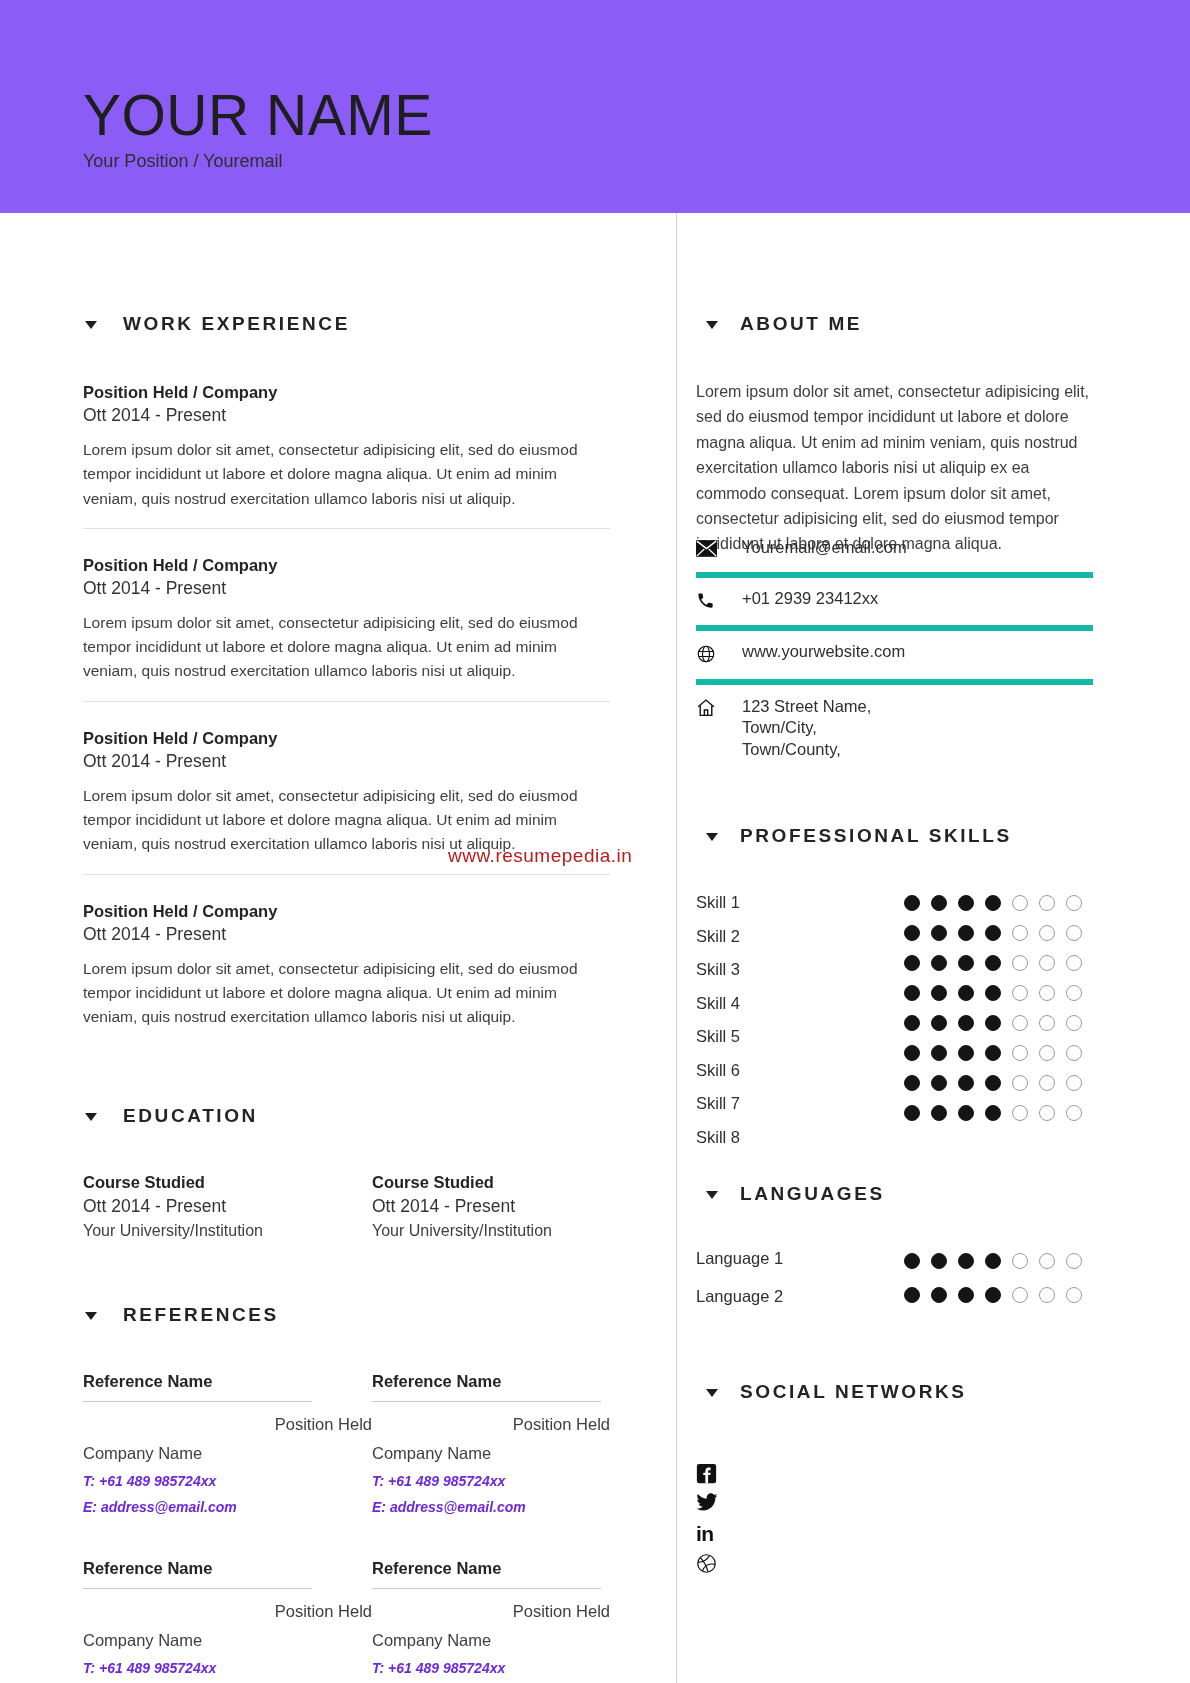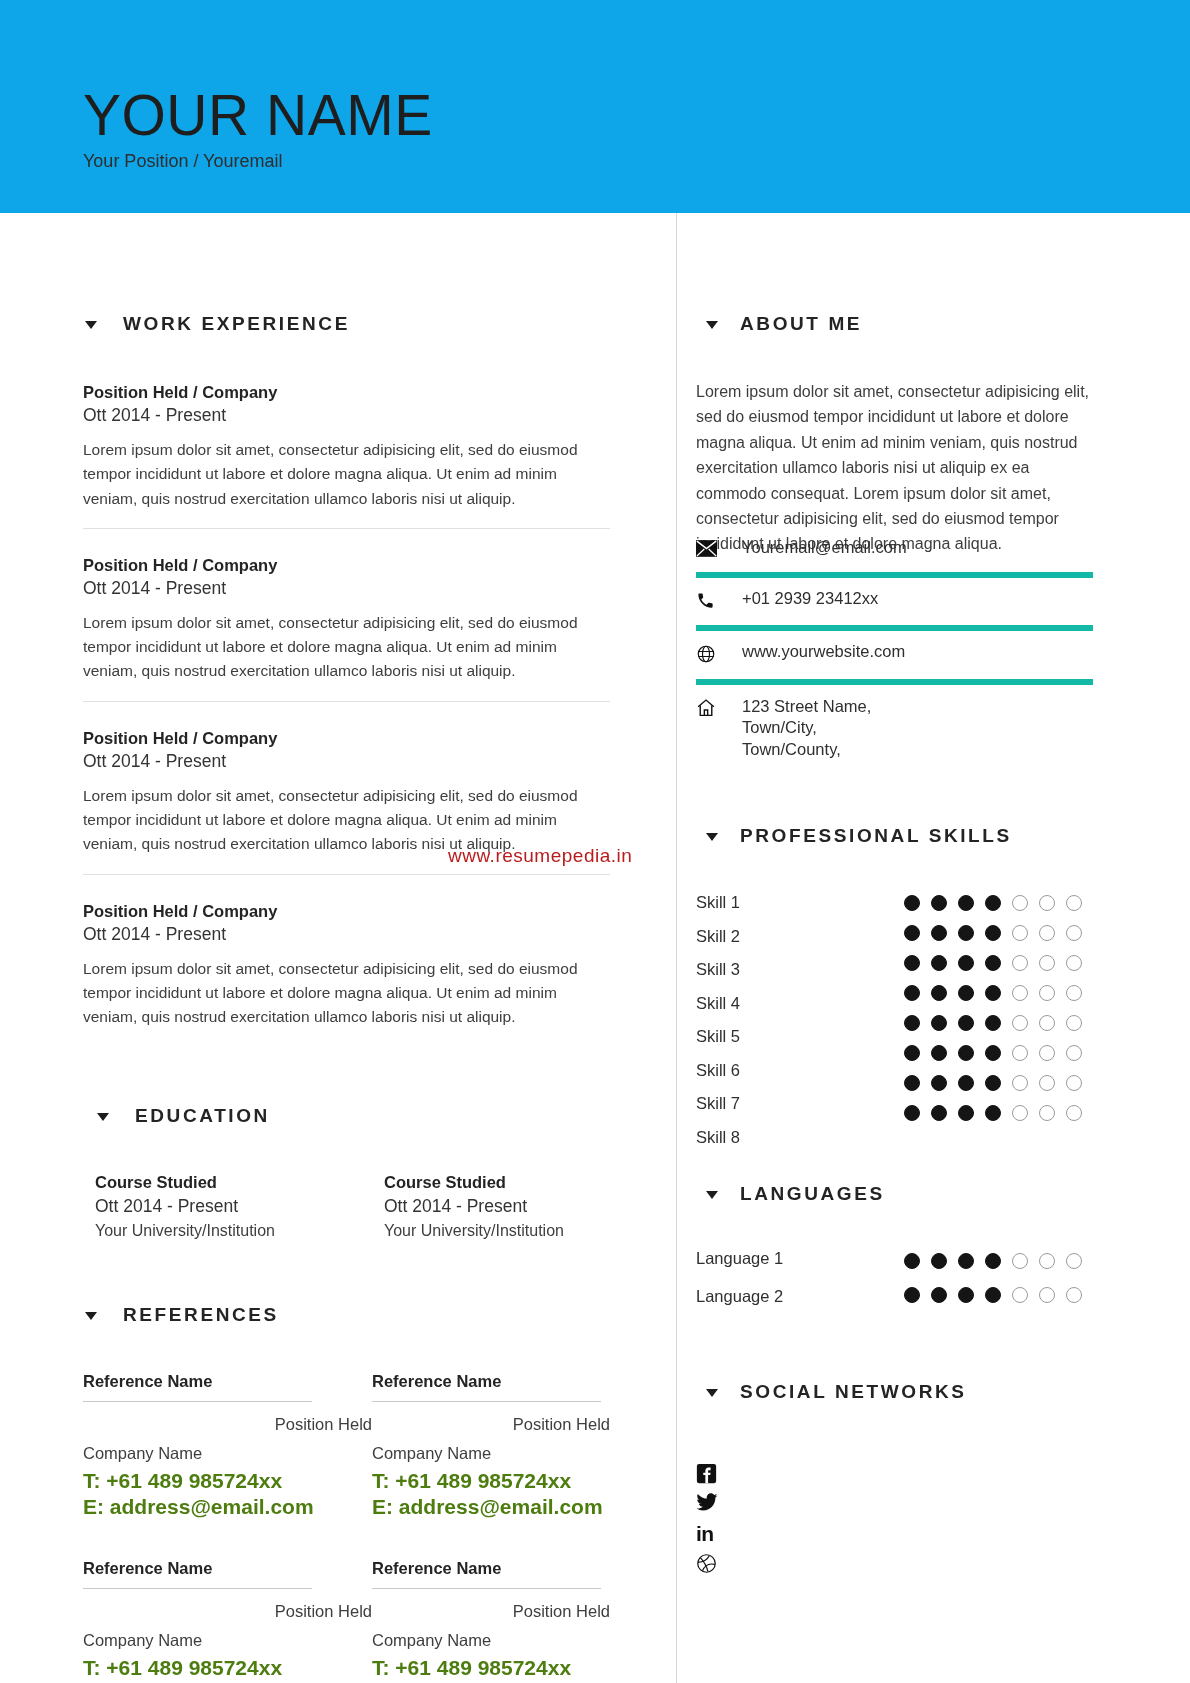--- a/index.html
+++ b/index.html
@@ -1,21 +1,21 @@
 <!DOCTYPE html>
 <html><head>
 <meta charset="utf-8">
 <style>
   html,body{margin:0;padding:0;background:#ffffff;}
   .page{
     width:1190px;height:1683px;position:relative;overflow:hidden;background:#ffffff;
     font-family:"Liberation Sans","DejaVu Sans",sans-serif;color:#3e3e3e;
   }
   
-  .header{height:213px;background:#0ea5e9;padding:88px 0 0 83px;box-sizing:border-box;}
+  .header{height:213px;background:#8b5cf6;padding:88px 0 0 83px;box-sizing:border-box;}
   .name{font-size:57px;font-weight:300;line-height:.95;letter-spacing:.5px;color:#1e1e1e;margin:0;}
   .subtitle{font-size:18px;color:#2e2e2e;margin-top:9px;}
   
   .watermark{position:absolute;left:448px;top:845px;font-size:19px;color:#b91c1c;
     letter-spacing:.5px;z-index:0;white-space:nowrap;}
   
   .body{display:flex;padding:0 97px 0 83px;box-sizing:border-box;min-height:1470px;
     position:relative;z-index:1;}
   .col-left{width:527px;margin-right:66px;padding-top:100px;flex:none;}
   .col-right{flex:1;border-left:1px solid #d7d7d6;padding-left:19px;padding-top:100px;}
@@ -26,33 +26,33 @@
   .col-right .tri{margin-left:10px;margin-right:22px;}
   .sec-title{font-size:19px;letter-spacing:2.6px;font-weight:700;color:#242424;margin:0;}
   
   .jobs{margin-top:48px;}
   .job{padding-bottom:17px;border-bottom:1px solid #e0e0e0;margin-bottom:27px;}
   .job:last-child{border-bottom:0;margin-bottom:0;}
   .job h3{font-size:16.5px;margin:0 0 3px;font-weight:700;color:#242424;}
   .job .date{font-size:17.5px;color:#333;margin:0 0 12px;}
   .job p{font-size:15.5px;line-height:24.3px;color:#3e3e3e;margin:0;}
   
-  .section-education{margin-top:58px;margin-left:12px;}
+  .section-education{margin-top:58px;}
   .edu-grid{display:grid;grid-template-columns:289px 1fr;margin-top:46px;}
   .edu h4{font-size:16.5px;font-weight:700;color:#242424;margin:0 0 4px;}
   .edu .date{font-size:17.5px;color:#333;margin:0 0 5px;}
   .edu .school{font-size:16px;color:#3e3e3e;}
   
   .section-references{margin-top:64px;}
   .ref-grid{display:grid;grid-template-columns:289px 1fr;row-gap:38px;margin-top:46px;}
   .ref .name2{font-size:16.5px;font-weight:700;color:#242424;border-bottom:1px solid #c9c9c9;
     padding-bottom:10px;width:229px;margin:0 0 13px;}
   .ref .pos{font-size:16.5px;margin-bottom:10px;text-align:right;}
   .ref .comp{font-size:16.5px;margin-bottom:5px;}
-  .ref .tel,.ref .mail{font-size:21px;font-weight:700;color:#4d7c0f;line-height:26.5px;}
+  .ref .tel,.ref .mail{font-size:14px;font-weight:700;color:#6d28d9;line-height:26.5px;font-style:italic;}
   
   .about-text{margin-top:44px;font-size:16px;line-height:25.4px;color:#3e3e3e;margin-bottom:0;}
   .contact{margin-top:-30px;}
   .contact-row{display:flex;align-items:flex-start;padding:11px 0;border-bottom:6px solid #14b8a6;
     font-size:16.5px;color:#2f2f2f;}
   .contact-row.last{border-bottom:0;}
   .cicon{width:46px;flex:none;padding-top:2px;}
   .addr div{line-height:21.5px;}
   
   .section-skills{margin-top:54px;}

